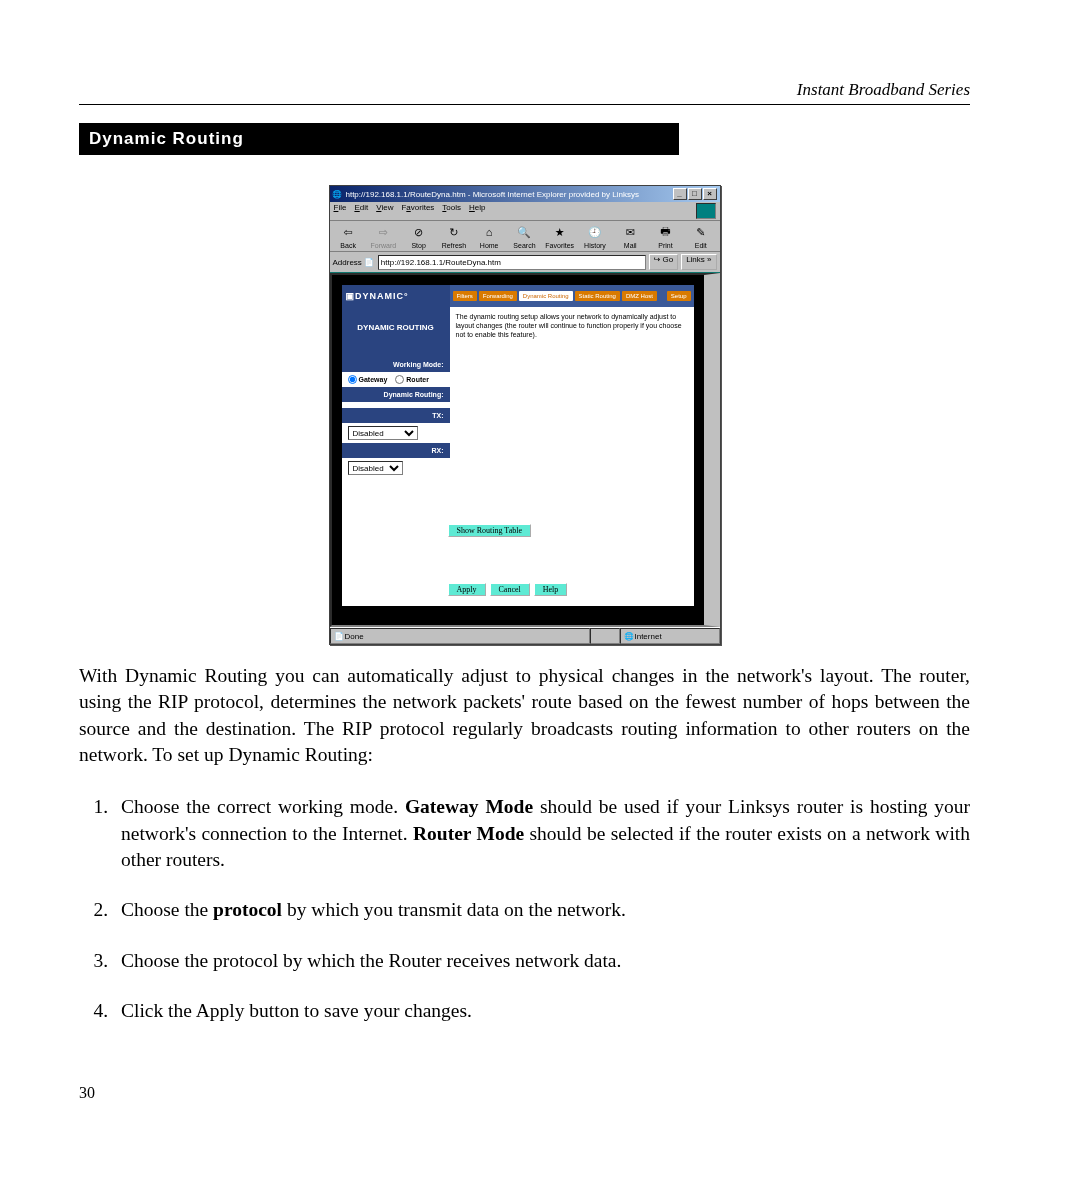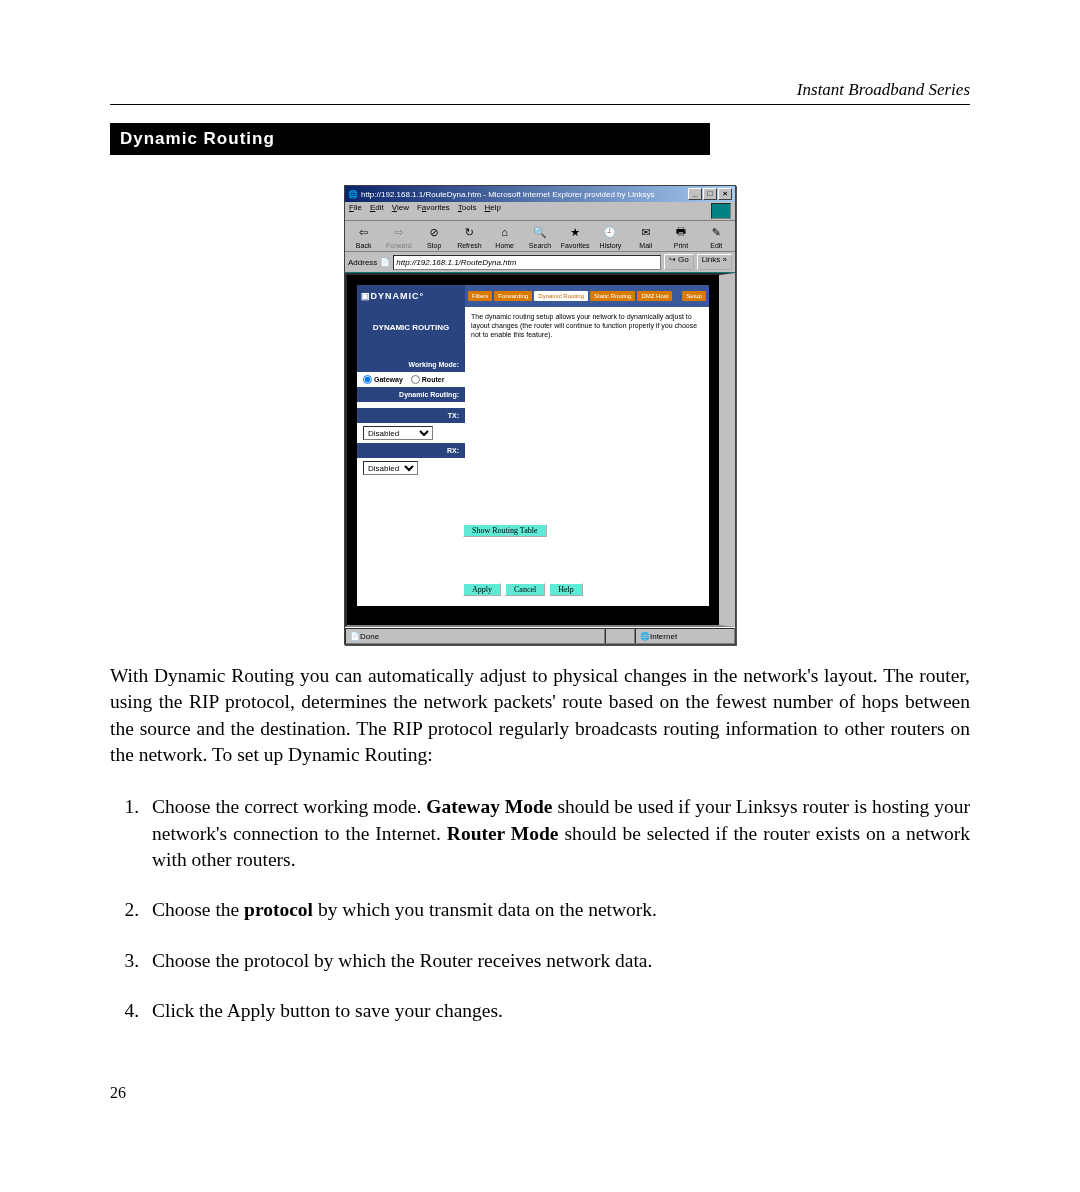--- a/index.html
+++ b/index.html
@@ -5,21 +5,21 @@
   body {
     margin: 0;
     padding: 0;
     background: #fff;
     font-family: "Times New Roman", serif;
     width: 1080px;
     height: 1192px;
     position: relative;
   }
   .page {
-    padding: 80px 110px 40px 110px;
+    padding: 80px 110px 40px 79px;
   }
   .header-line {
     border-bottom: 1.5px solid #000;
     margin-bottom: 2px;
     padding-bottom: 4px;
     text-align: right;
     font-style: italic;
     font-size: 17px;
   }
   .section-title {
@@ -84,21 +84,20 @@
     width:18px; height:16px; border:1px solid transparent;
     display:flex; align-items:center; justify-content:center; font-size:11px;
   }
   .addrbar {
     display:flex; align-items:center; gap:3px; padding:2px 3px; border-bottom:1px solid #0f766e;
     font-size:8px;
   }
   .addrbar input {
     flex:1; font-size:8px; height:13px; border:1px inset #808080; padding:0 2px;
     font-family:inherit;
-    font-style:italic;
   }
   .gobtn, .linksbtn {
     border:1px outset #fff; background:#c0c0c0; padding:0 4px; height:14px; font-size:8px;
   }
   .content-area {
     background:#000; padding:0; height:350px; position:relative; overflow:hidden;
     border:2px inset #808080; border-right-width:16px; border-right-color:#c0c0c0;
   }
   .router-box {
     margin:10px 10px 0 10px; background:#000; color:#fff;
@@ -325,14 +324,14 @@
     <li>
       <span>Choose the correct working mode. </span><b>Gateway Mode</b><span> should be used if your Linksys router is hosting your network's connection to the Internet. </span><b>Router Mode</b><span> should be selected if the router exists on a network with other routers.</span>
     </li>
     <li>
       <span>Choose the </span><b>protocol</b><span> by which you transmit data on the network.</span>
     </li>
     <li>Choose the protocol by which the Router receives network data.</li>
     <li>Click the Apply button to save your changes.</li>
   </ol>
 
-  <div class="pgnum">26</div>
+  <div class="pgnum">30</div>
 </div>
 
 </body></html>

